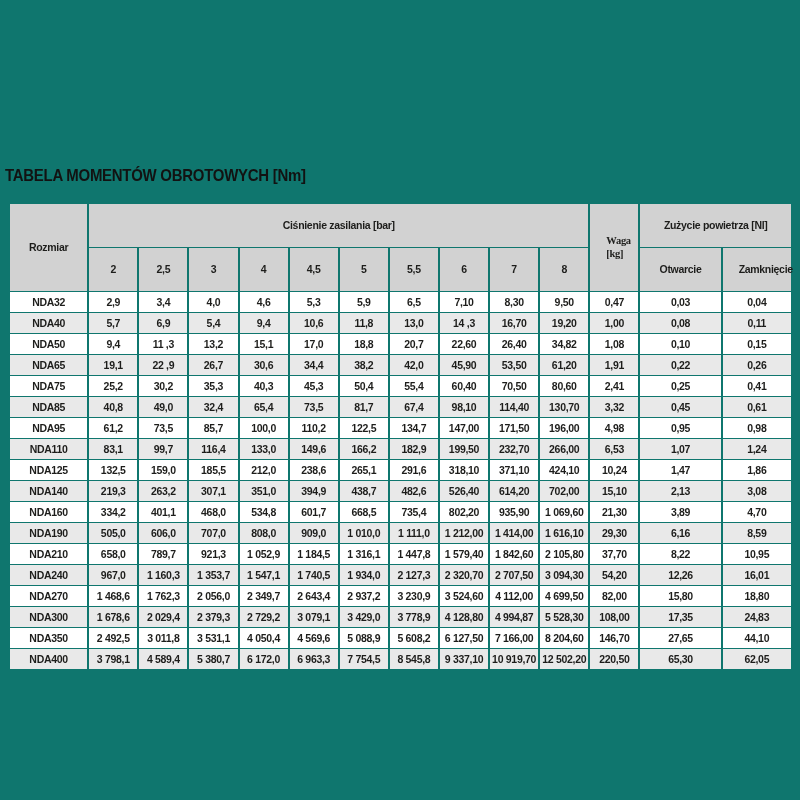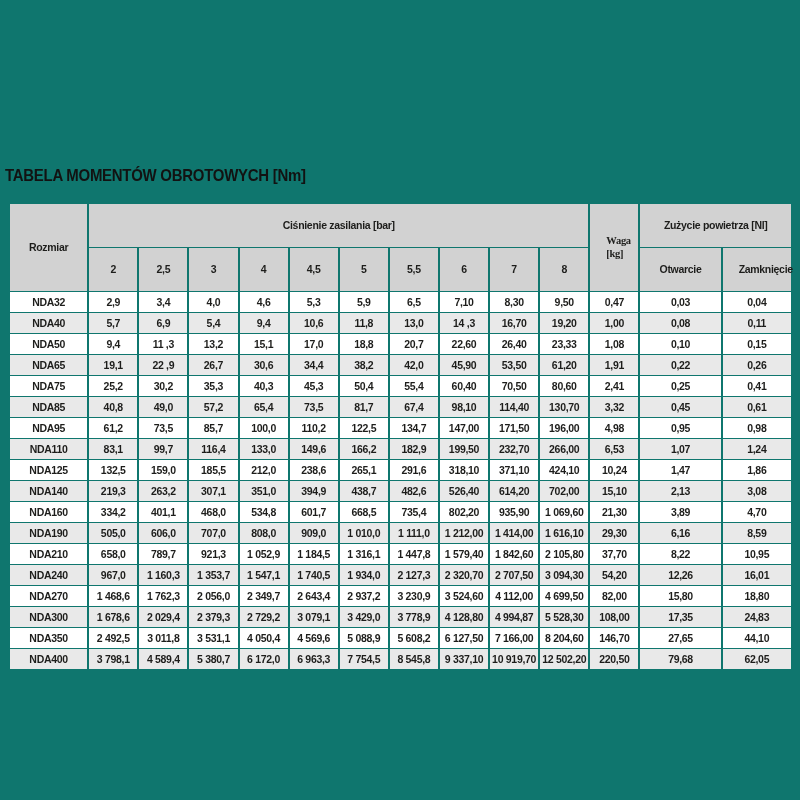--- a/index.html
+++ b/index.html
@@ -117,21 +117,21 @@
           <td>NDA50</td>
           <td>9,4</td>
           <td>11 ,3</td>
           <td>13,2</td>
           <td>15,1</td>
           <td>17,0</td>
           <td>18,8</td>
           <td>20,7</td>
           <td>22,60</td>
           <td>26,40</td>
-          <td>23,33</td>
+          <td>34,82</td>
           <td>1,08</td>
           <td>0,10</td>
           <td>0,15</td>
         </tr>
         <tr>
           <td>NDA65</td>
           <td>19,1</td>
           <td>22 ,9</td>
           <td>26,7</td>
           <td>30,6</td>
@@ -158,21 +158,21 @@
           <td>70,50</td>
           <td>80,60</td>
           <td>2,41</td>
           <td>0,25</td>
           <td>0,41</td>
         </tr>
         <tr>
           <td>NDA85</td>
           <td>40,8</td>
           <td>49,0</td>
-          <td>57,2</td>
+          <td>32,4</td>
           <td>65,4</td>
           <td>73,5</td>
           <td>81,7</td>
           <td>67,4</td>
           <td>98,10</td>
           <td>114,40</td>
           <td>130,70</td>
           <td>3,32</td>
           <td>0,45</td>
           <td>0,61</td>
@@ -359,19 +359,19 @@
           <td>4 589,4</td>
           <td>5 380,7</td>
           <td>6 172,0</td>
           <td>6 963,3</td>
           <td>7 754,5</td>
           <td>8 545,8</td>
           <td>9 337,10</td>
           <td>10 919,70</td>
           <td>12 502,20</td>
           <td>220,50</td>
-          <td>79,68</td>
+          <td>65,30</td>
           <td>62,05</td>
         </tr>
       </tbody>
   </table>
 
 </div>
 
 </body></html>

